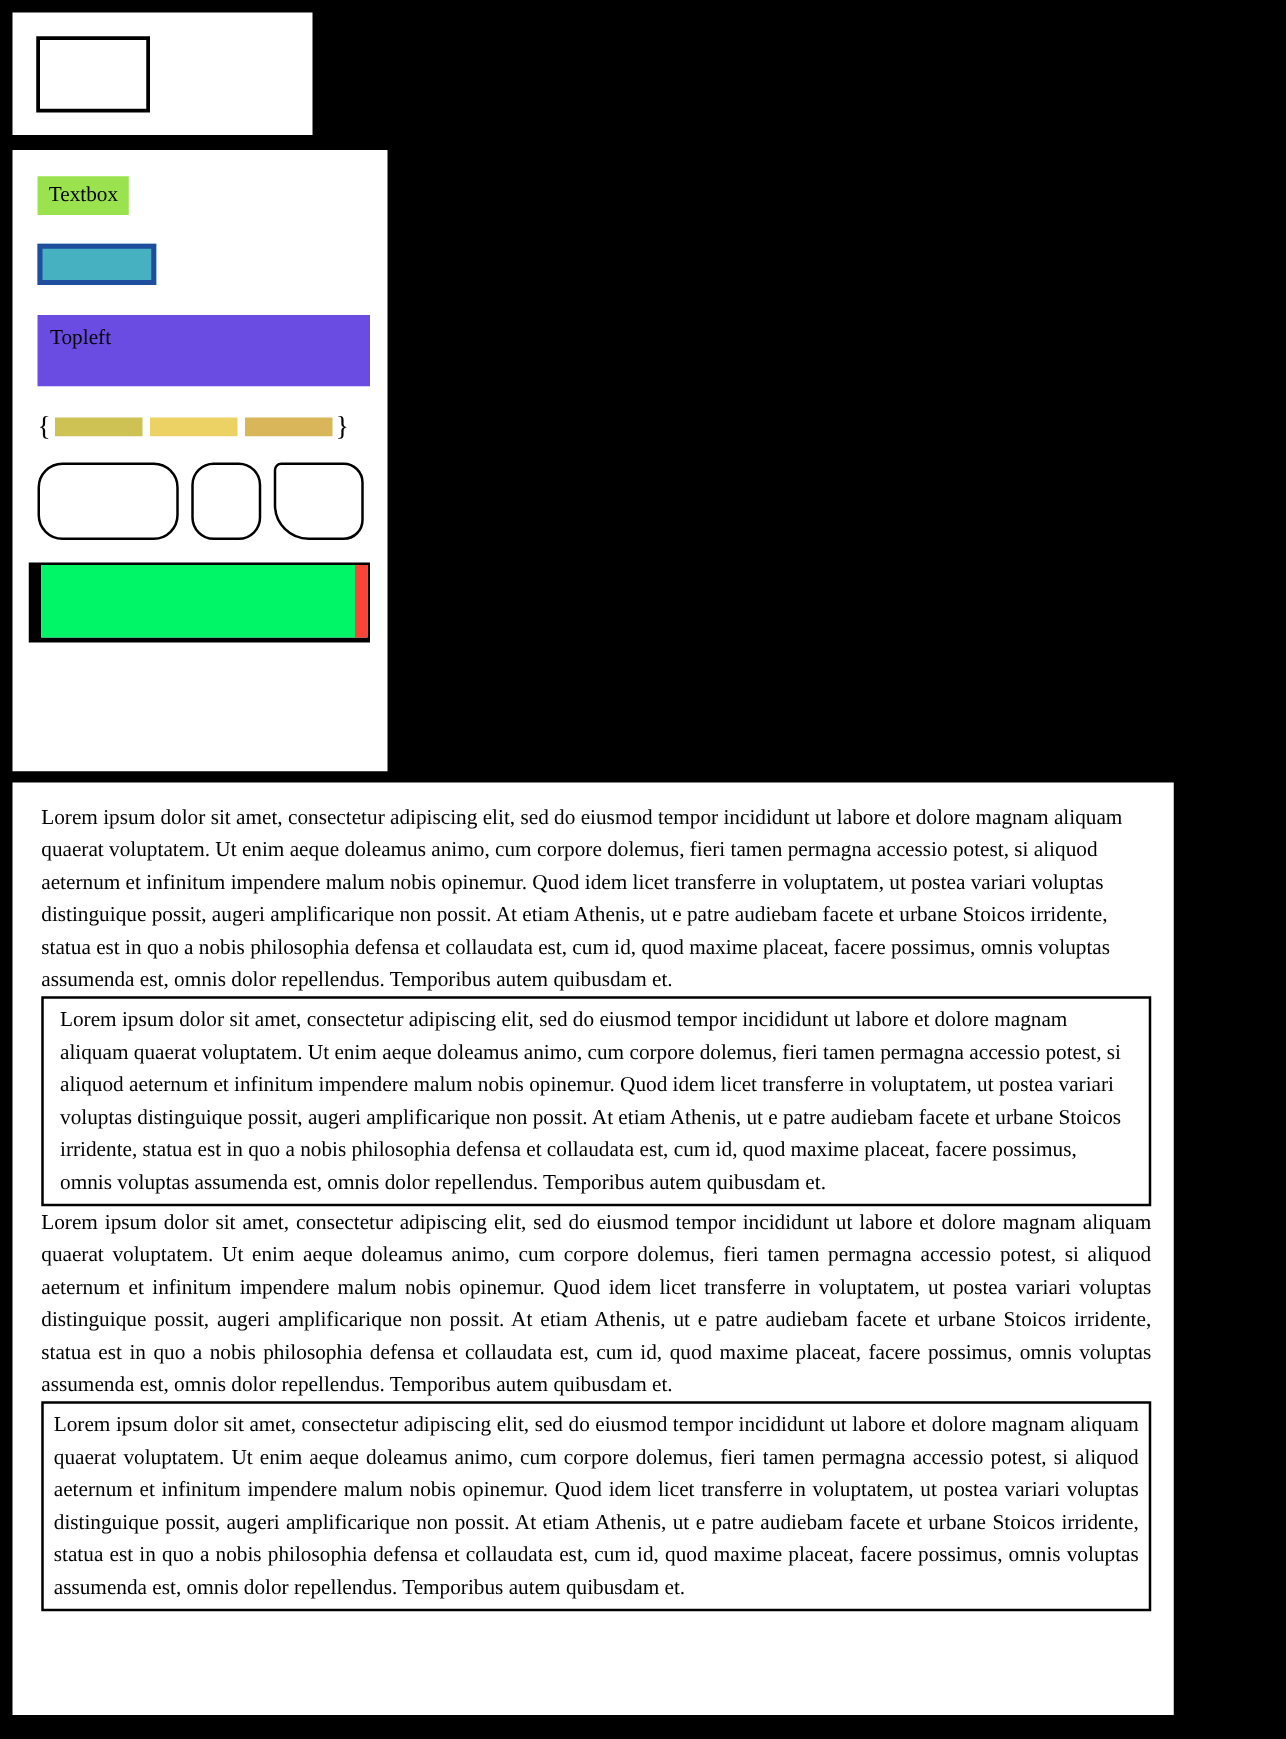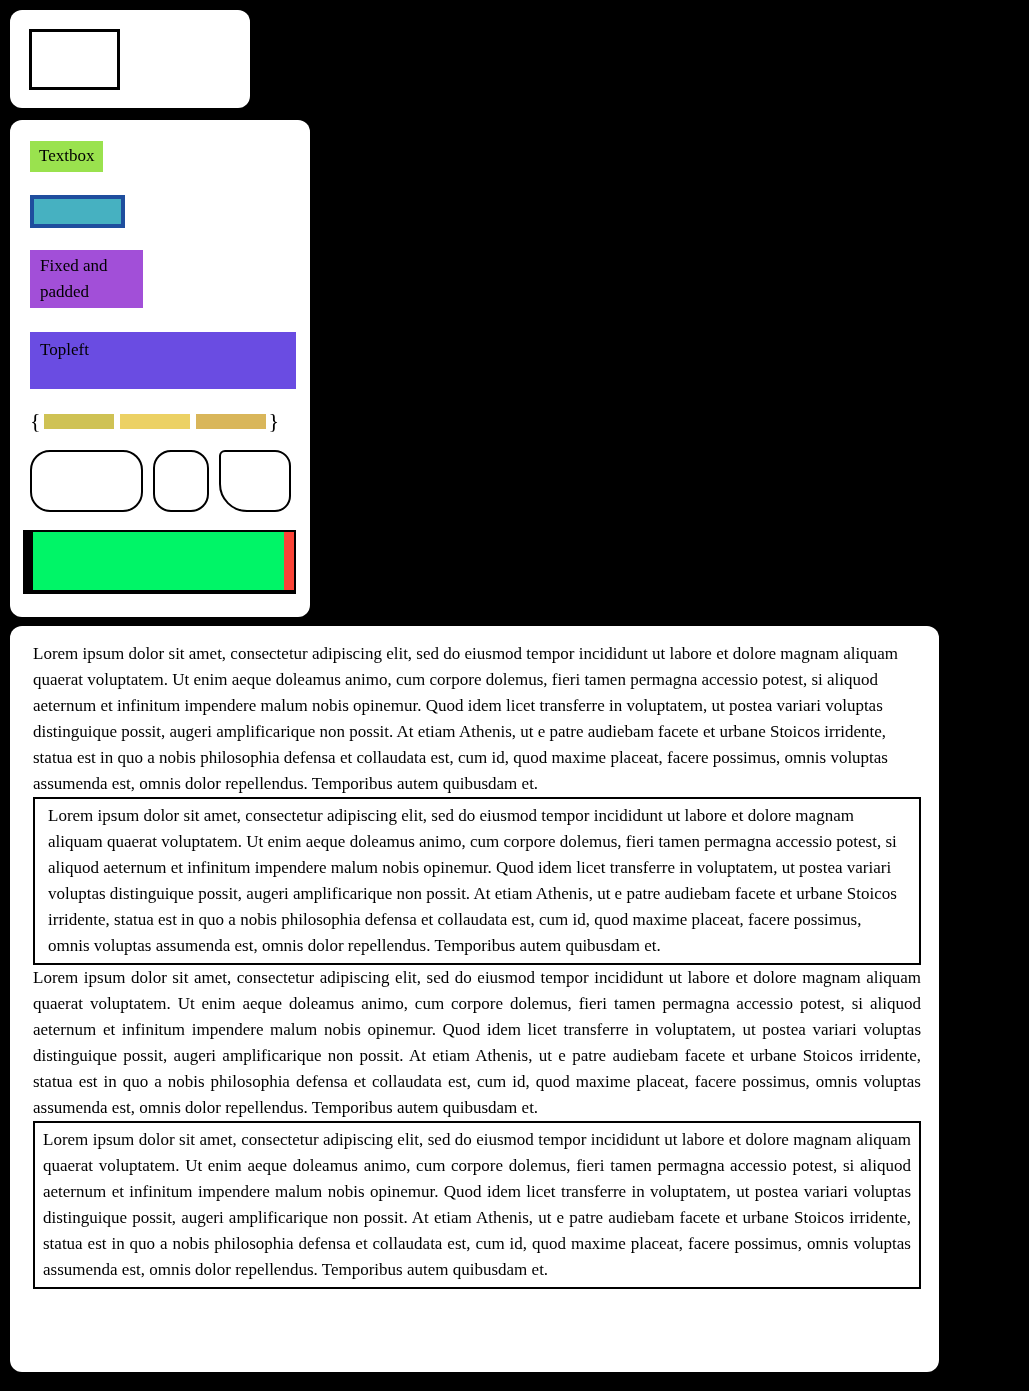--- a/index.html
+++ b/index.html
@@ -3,21 +3,21 @@
 <meta charset="utf-8">
 <style>
   html,body{margin:0;padding:0;}
   body{
     width:1029px;height:1391px;
     background:#000;
     position:relative;
     font-family:"Liberation Serif","DejaVu Serif",serif;
     color:#000;
   }
-  .panel{position:absolute;background:#fff;box-sizing:border-box;border-radius:12px;}
+  .panel{position:absolute;background:#fff;box-sizing:border-box;}
 
   
   #panel-top{left:10px;top:10px;width:240px;height:98px;}
   #outlined-box{
     position:absolute;left:19px;top:19px;
     width:85px;height:55px;
     border:3px solid #000;background:#fff;
   }
 
   
@@ -86,21 +86,20 @@
 </div>
 
 <div id="panel-widgets" class="panel">
 
   <div class="row">
     <span id="textbox-label" style="background: rgb(154, 226, 78);">Textbox</span>
   </div>
 
   <div id="teal-box" style="background: rgb(70, 177, 193); border-color: rgb(31, 78, 158);"></div>
 
-  <div id="fixed-padded-box" style="background: rgb(162, 79, 216);">Fixed and padded</div>
 
   <div id="topleft-box" style="background: rgb(106, 76, 226);">Topleft</div>
 
   <div id="brace-row">
     <span class="brace">{</span>
     <span class="segment" style="background: rgb(207, 194, 84);"></span>
     <span class="segment" style="background: rgb(236, 209, 100);"></span>
     <span class="segment" style="background: rgb(217, 182, 90);"></span>
     <span class="brace">}</span>
   </div>

